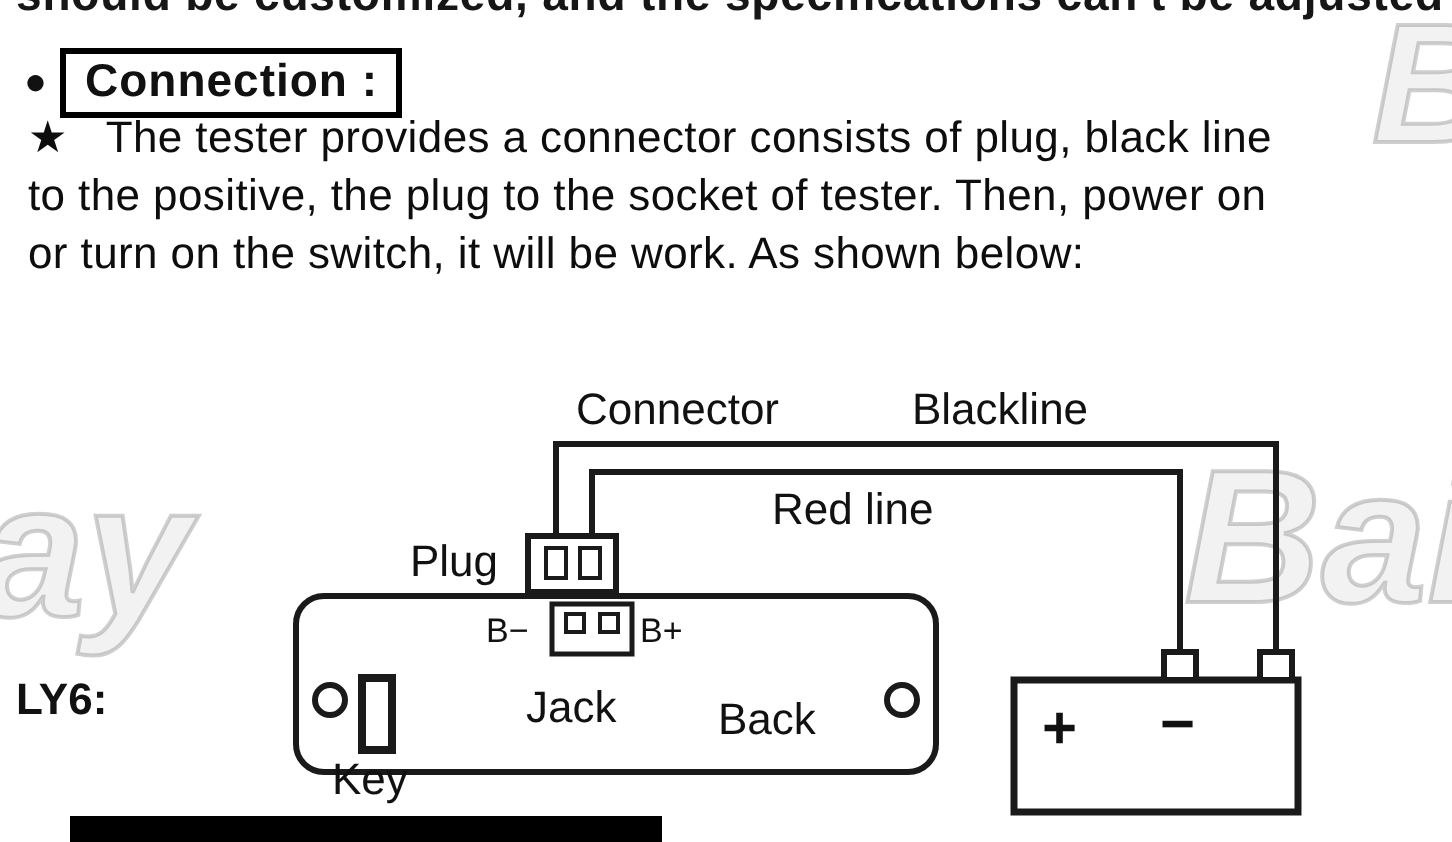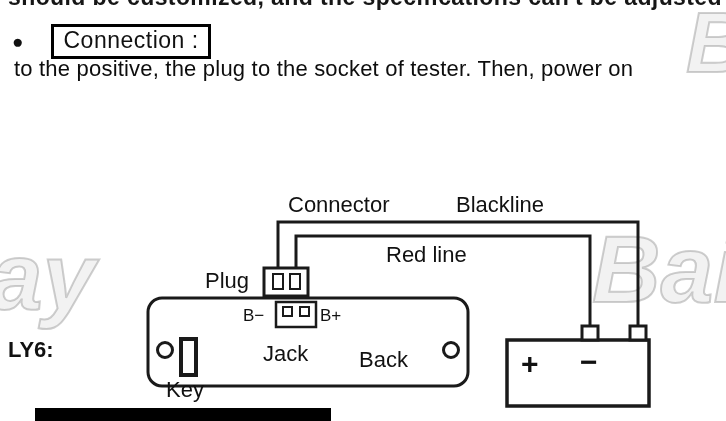--- a/index.html
+++ b/index.html
@@ -23,21 +23,21 @@
   }
 
   .header {
     position:absolute; top:24px; left:12px;
     display:flex; align-items:center; gap:7px; z-index:2;
   }
   .bullet { font-size:19px; line-height:1; }
   .title-box {
     border:3px solid #000;
     padding:0 9px 2px 9px;
-    font-size:23px; font-weight:normal; letter-spacing:0.5px;margin-left:21px;
+    font-size:23px; font-weight:bold; letter-spacing:0.5px;
   }
 
   .body-text {
     position:absolute; top:54px; left:14px; width:702px; z-index:2;
     font-size:22px; line-height:29px; letter-spacing:0.2px; color:#0d0d0d;
   }
   .body-text div { white-space:nowrap; }
 
   .watermark {
     position:absolute; z-index:1;
@@ -66,21 +66,23 @@
 <div class="top-cut">
   <span>should be customized, and the specifications can't be adjusted</span>
 </div>
 
 <div class="header">
   <span class="bullet">●</span>
   <span class="title-box">Connection :</span>
 </div>
 
 <div class="body-text">
+  <div>★&nbsp;&nbsp;&nbsp;The tester provides a connector consists of plug, black line</div>
   <div>to the positive, the plug to the socket of tester. Then, power on</div>
+  <div>or turn on the switch, it will be work. As shown below:</div>
 </div>
 
 <svg class="diagram" width="726" height="236" viewBox="0 0 726 236">
 
   <g fill="none" stroke="#1a1a1a" stroke-width="3">
     <path d="M 278 83 V 37 H 638 V 145"></path>
     <path d="M 296 83 V 51 H 590 V 145"></path>
   </g>
 
   <rect x="148" y="113" width="320" height="88" rx="14" fill="#ffffff" stroke="#1a1a1a" stroke-width="3"></rect>

